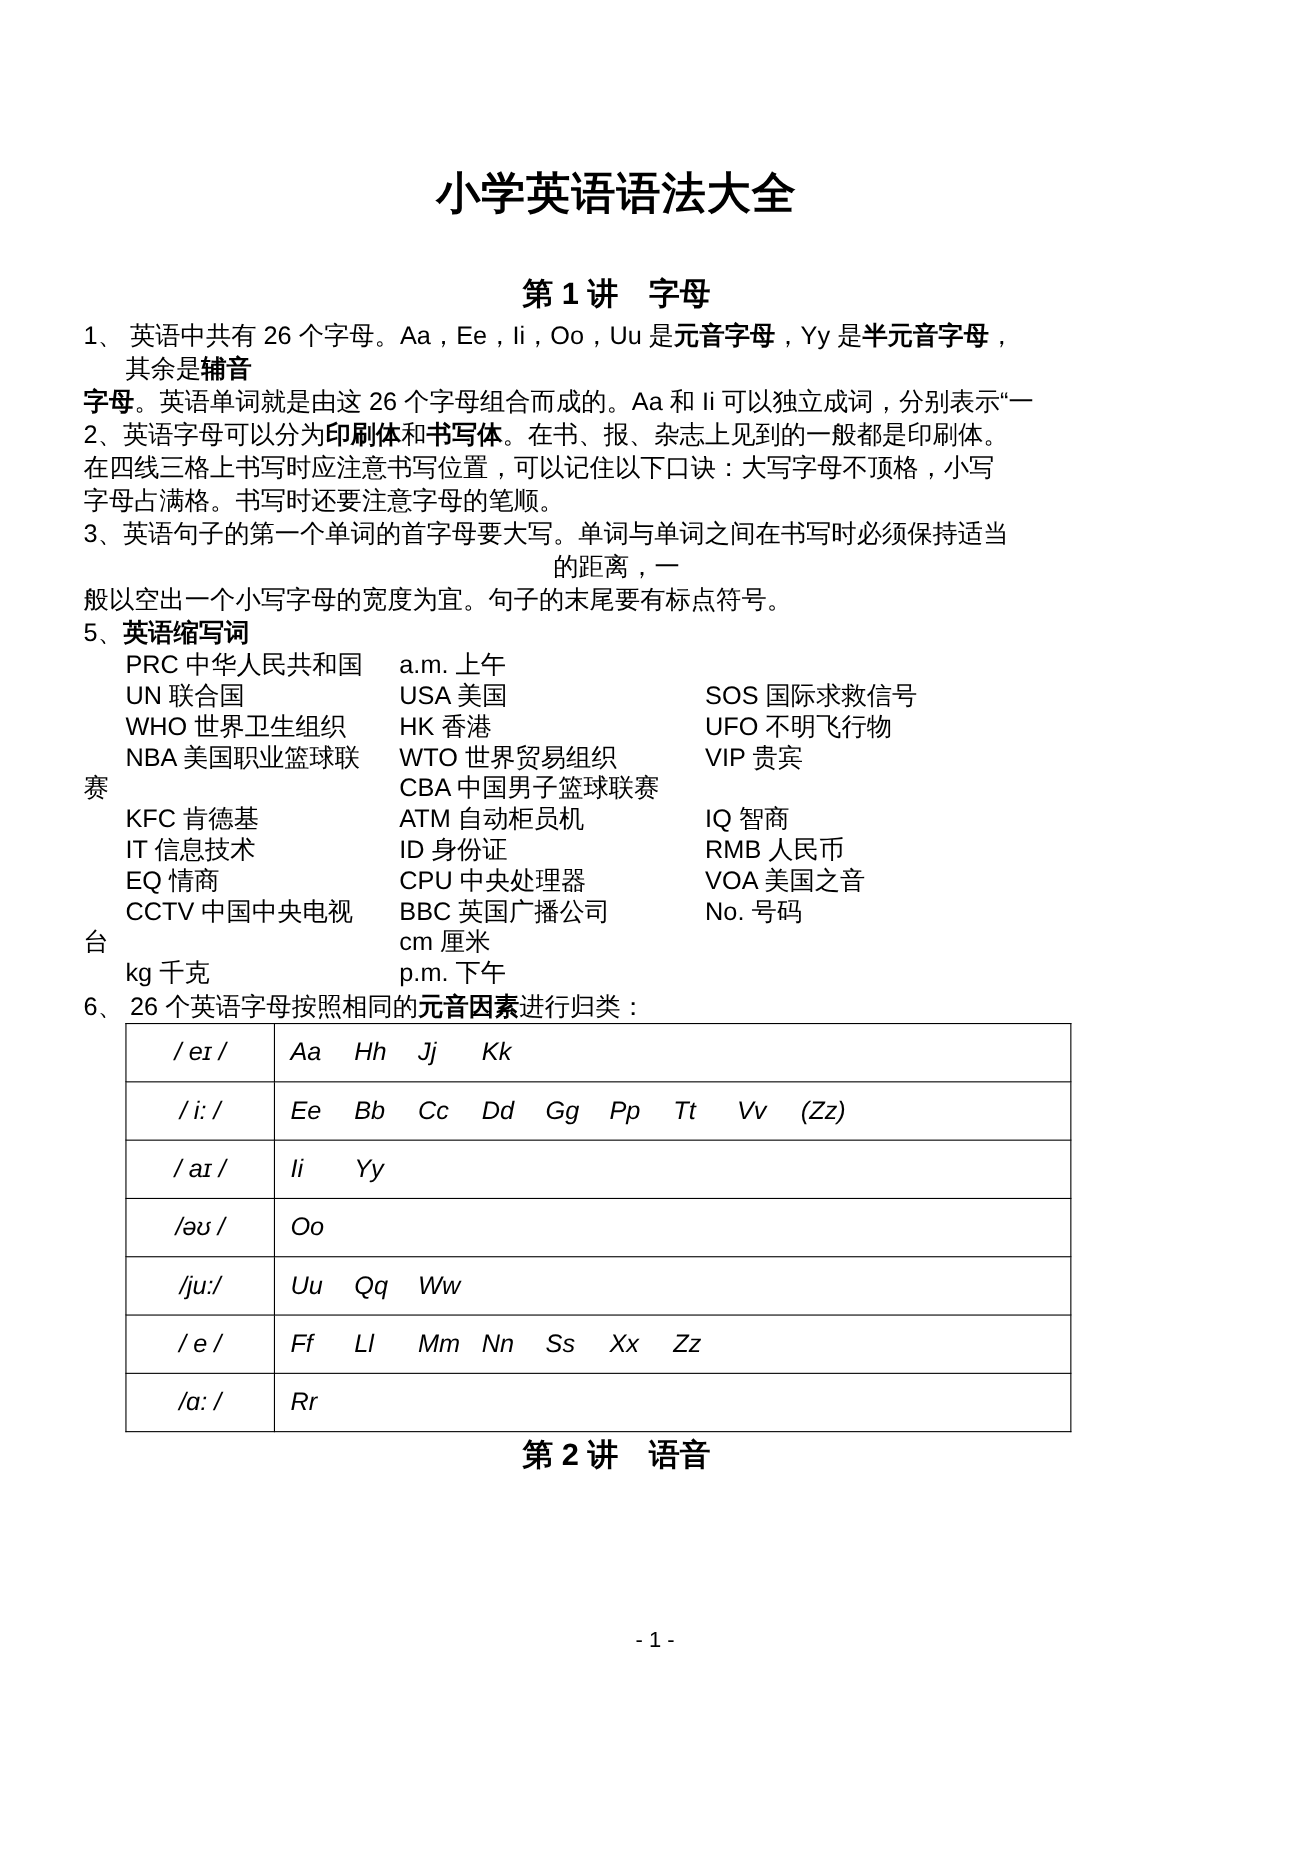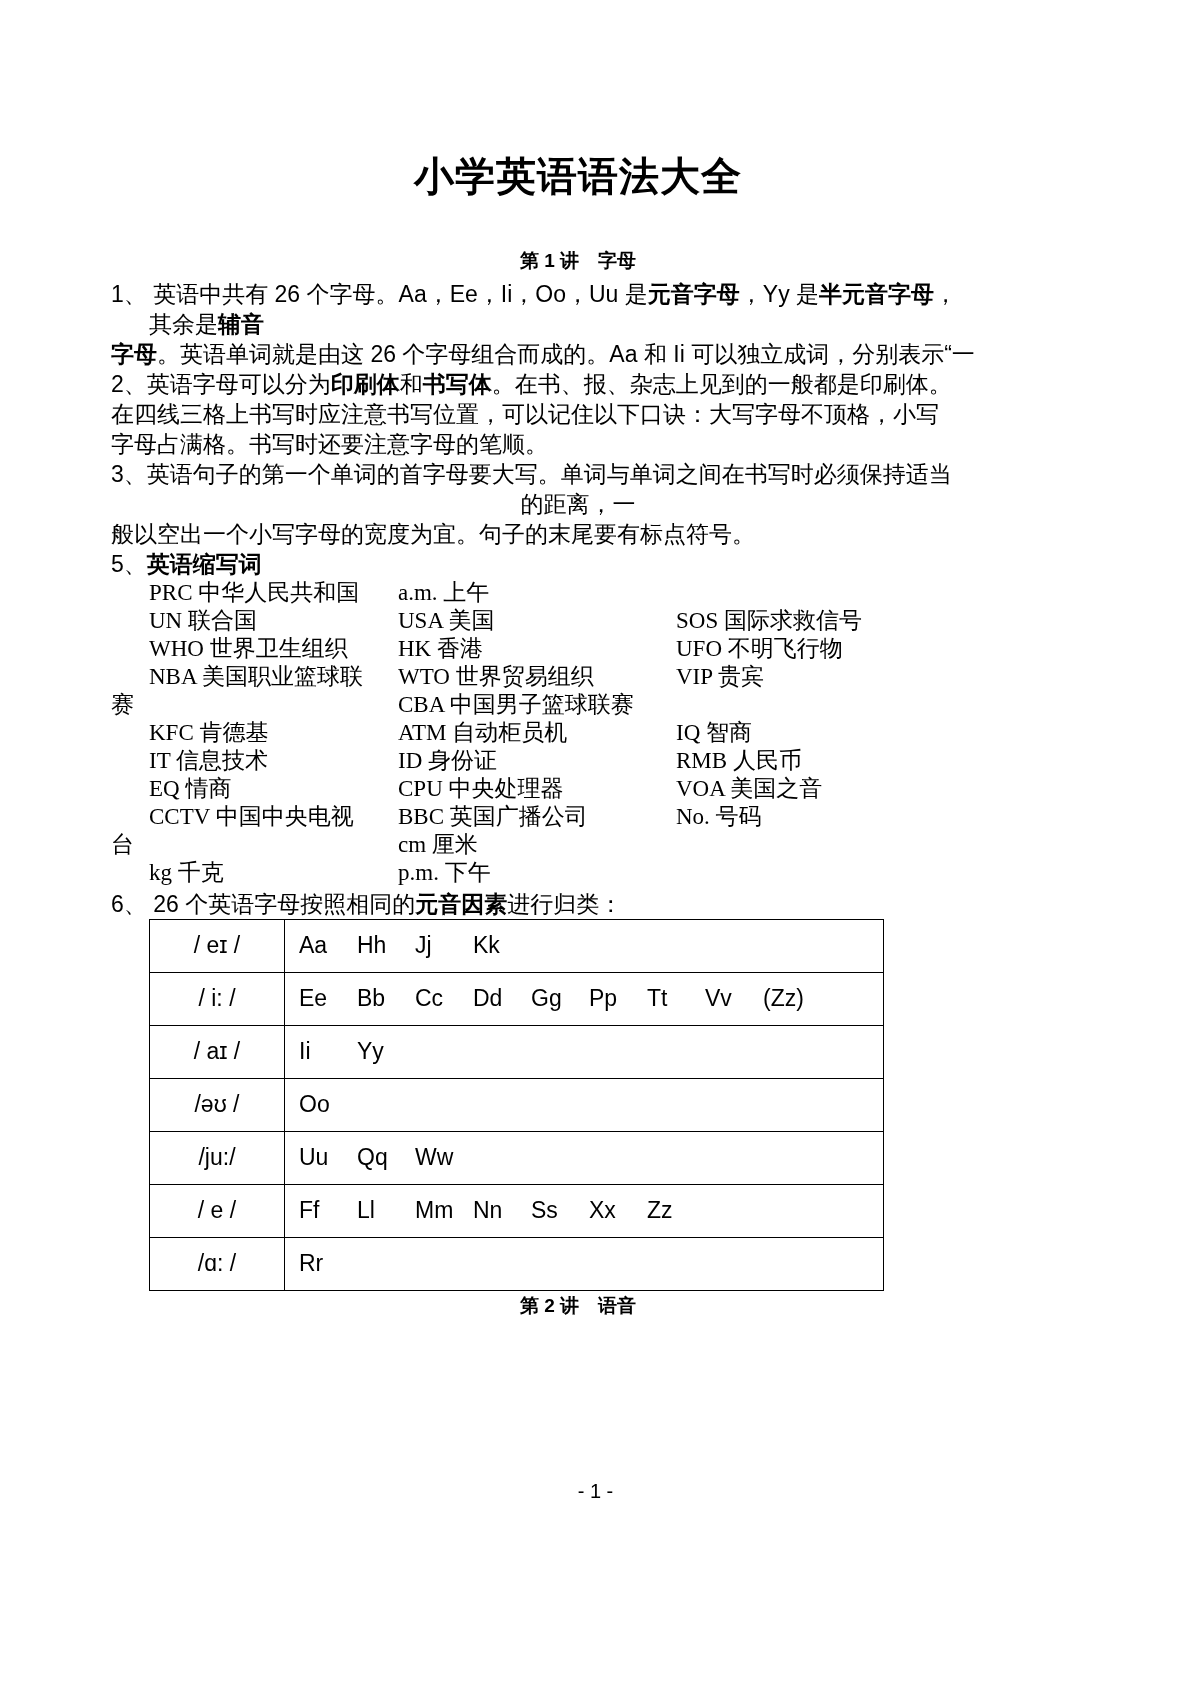--- a/index.html
+++ b/index.html
@@ -6,44 +6,45 @@
   html, body { background:#ffffff; }
   body {
     width:1191px; height:1684px;
     font-family:"Liberation Sans","DejaVu Sans",sans-serif;
     color:#000;
   }
   .page {
     position:relative;
     width:1191px; height:1684px;
     background:#fff;
-    padding:152px 146px 0 111px;
+    padding:152px 146px 0 76px;
     overflow:hidden;
   }
   .doc-title {
     font-size:40px; font-weight:bold; text-align:center;
     letter-spacing:1px; line-height:1.2;
   }
   .section-heading {
-    font-size:19px; font-weight:bold; text-align:center;
+    font-size:28px; font-weight:bold; text-align:center;
     margin-top:50px; line-height:1.2;
   }
   .section-heading.heading2 { margin-top:4px; }
   .body-text { font-size:23px; line-height:30px; margin-top:6px; }
   .para { text-align:left; }
   .para b { font-weight:bold; }
   .hang { padding-left:38px; text-indent:-38px; }
   .line-center { text-align:center; text-indent:0; }
   .abbrev-list { font-size:23px; line-height:28px; }
-  .abbrev-row { display:grid; grid-template-columns:38px 249px 278px 1fr;font-family:Liberation Serif, serif; }
+  .abbrev-row { display:grid; grid-template-columns:38px 249px 278px 1fr; }
   .abbrev-cell { white-space:nowrap; }
   .phoneme-table {
     margin-left:38px; margin-top:0;
-    border-collapse:collapse; width:735px;
+    border-collapse:collapse; width:860px;
     table-layout:fixed;
+    font-style:italic;
   }
   .phoneme-table td {
     border:1px solid #000; height:53px;
     font-size:23px; vertical-align:middle;
   }
   .phoneme-cell { width:135px; text-align:center; }
   .letters-cell { padding-left:14px; }
   .letter { display:inline-block; min-width:58px; }
   .page-footer {
     position:absolute; left:0; right:0; top:1480px;

